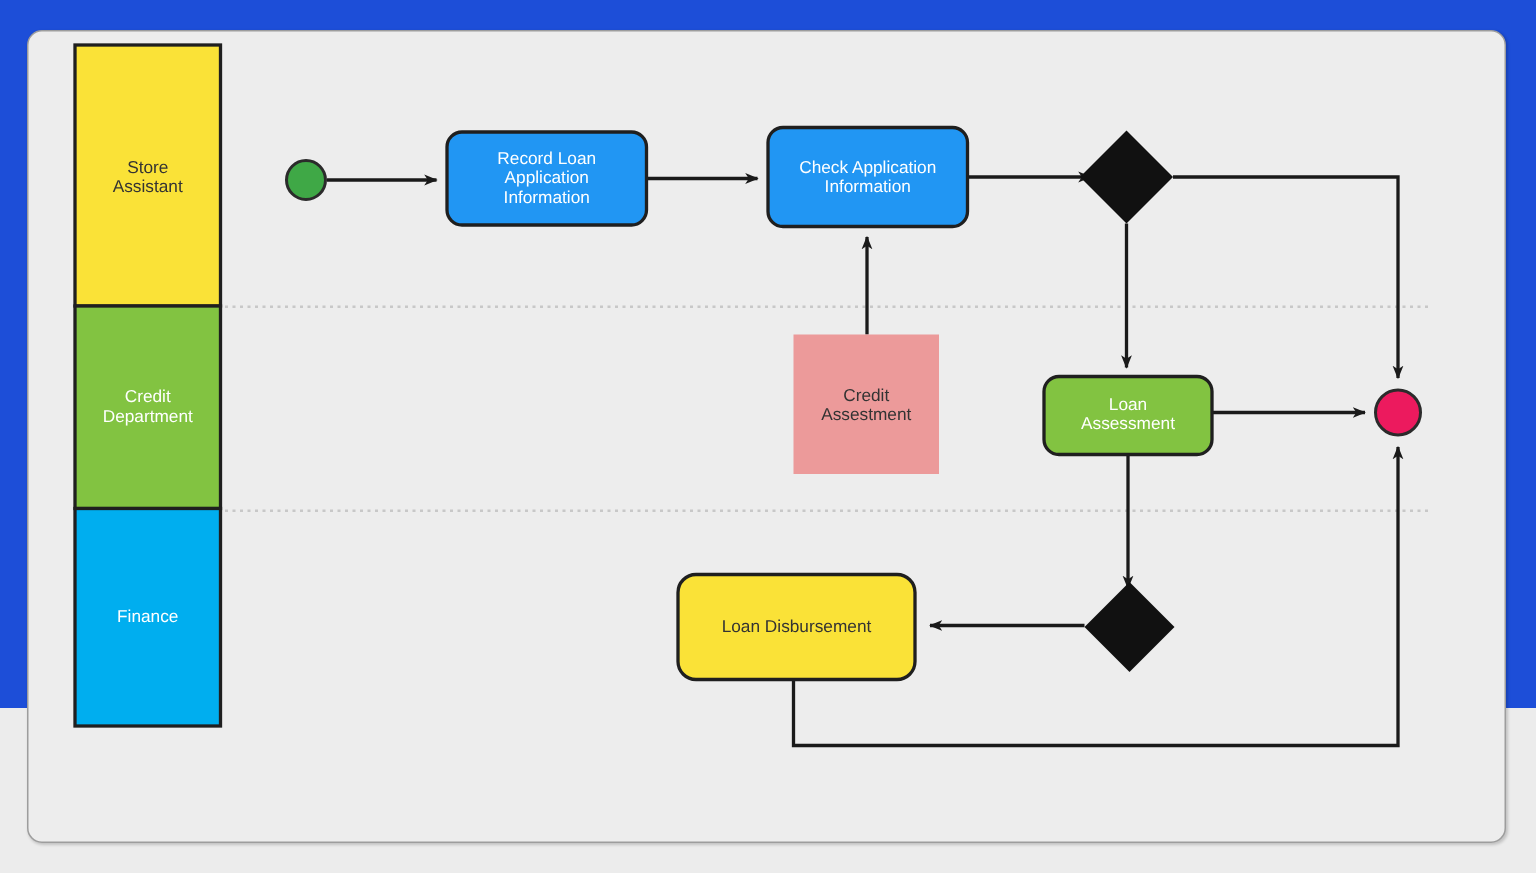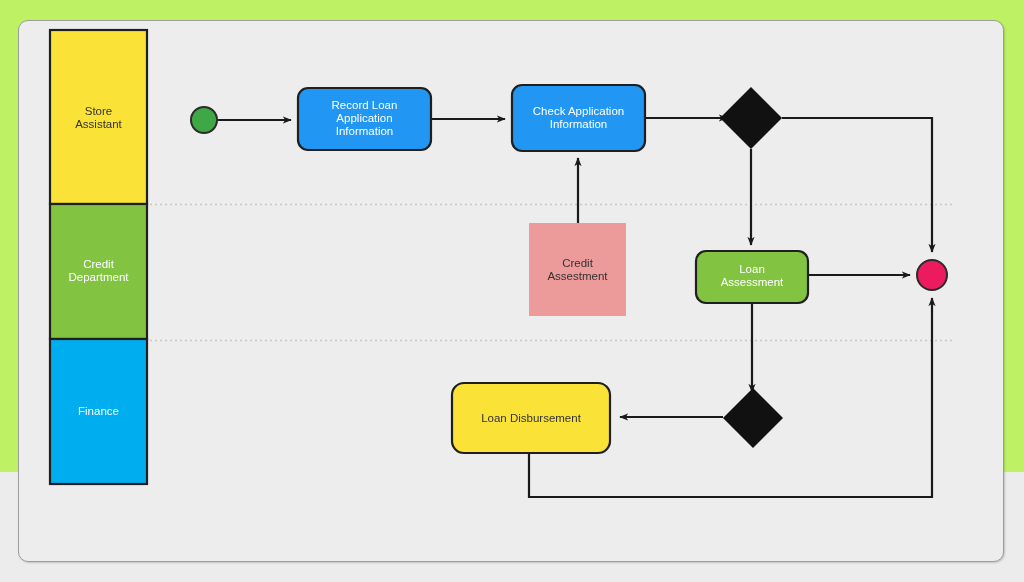--- a/index.html
+++ b/index.html
@@ -11,21 +11,21 @@
   body {
     width: 1024px;
     height: 582px;
     overflow: hidden;
     font-family: "Liberation Sans", sans-serif;
   }
   #app-root {
     position: relative;
     width: 1024px;
     height: 472px;
-    background: #bef264;
+    background: #1d4ed8;
   }
   #canvas-frame {
     position: absolute;
     left: 18px;
     top: 20px;
     width: 986px;
     height: 542px;
     box-sizing: border-box;
     border: 1px solid #9d9d9d;
     border-radius: 10px;

